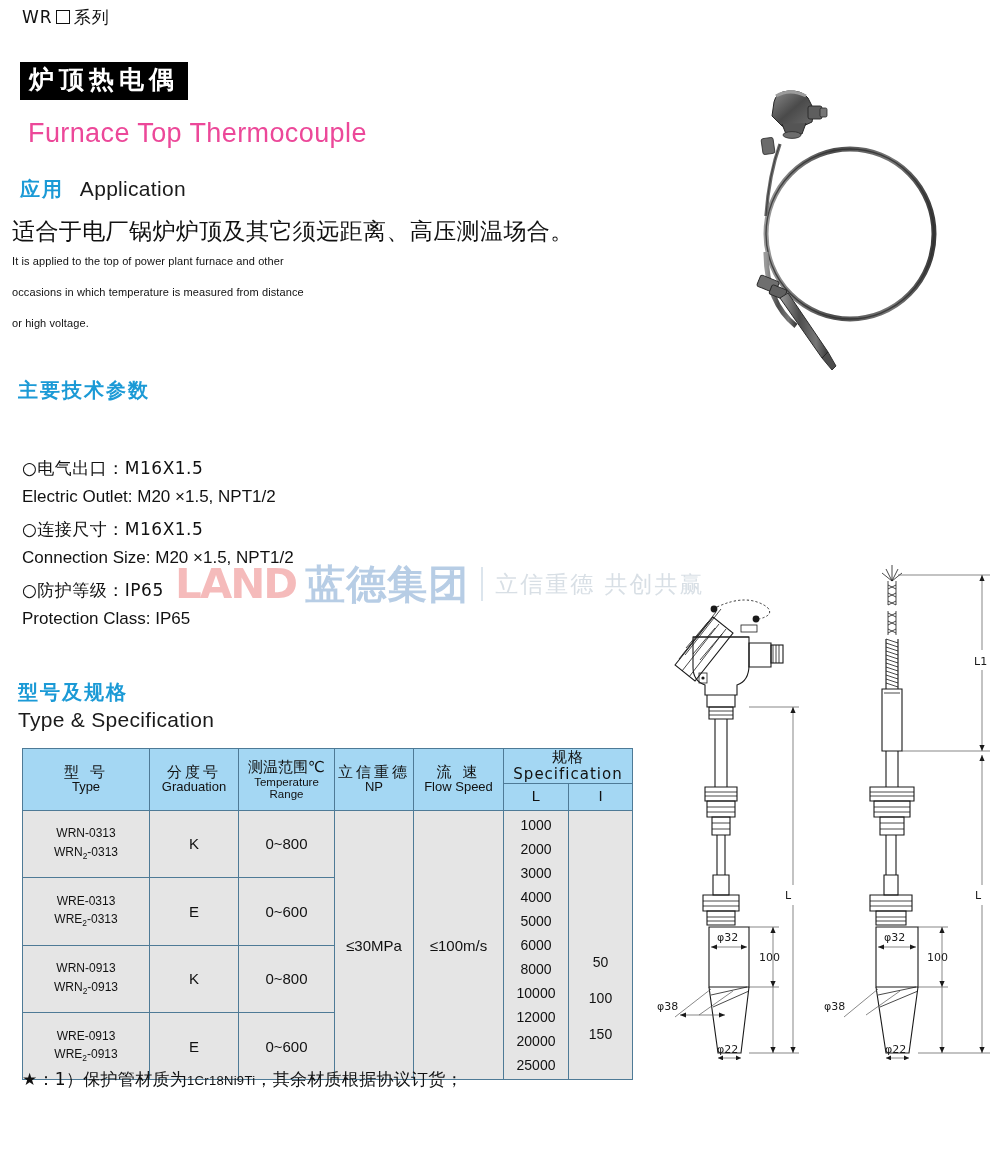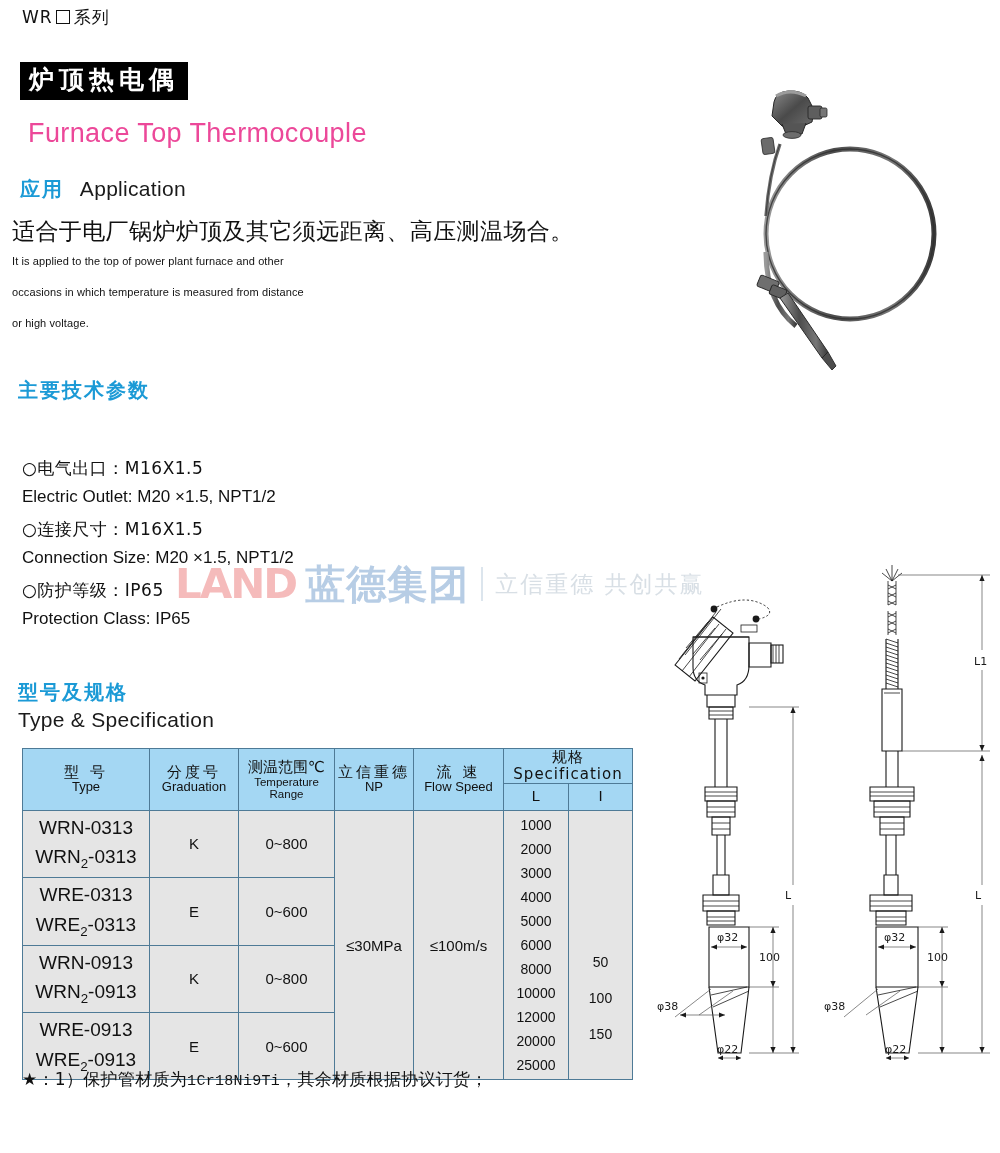--- a/index.html
+++ b/index.html
@@ -70,28 +70,28 @@
   .spec-table thead th .hcn{
     font-family:"DejaVu Sans",sans-serif;font-size:15px;letter-spacing:3px;display:block;
   }
   .spec-table thead th .hcn.tight{letter-spacing:0;}
   .spec-table thead th .hen{display:block;font-size:13px;letter-spacing:0;}
   .spec-table thead th .hen.small{font-size:11.5px;line-height:1.05;}
   .spec-table thead th.spec-group{font-size:15px;height:24px;}
   .spec-table thead th.spec-group .hcn{display:inline;letter-spacing:1px;}
   .spec-table thead th.sub{height:26px;font-size:15px;}
   .spec-table tbody td{height:58px;font-size:15px;}
-  .spec-table tbody td.model{line-height:1.55;font-size:19px;}
+  .spec-table tbody td.model{line-height:1.55;font-size:12px;}
   .spec-table tbody td.list{line-height:1.72;font-size:14px;padding:2px 0;}
   .spec-table tbody td.ilist{line-height:2.55;font-size:14px;}
   sub{font-size:.7em;}
 
   .note{position:absolute;left:22px;top:1068px;width:680px;}
   .note .l1{font-size:17px;letter-spacing:.3px;font-family:"DejaVu Sans",sans-serif;}
-  .note .l1 .mono{font-family:Liberation Mono, monospace;font-size:15px;}
+  .note .l1 .mono{font-family:Liberation Sans, sans-serif;font-size:13px;}
   .note .l2{font-size:16.5px;line-height:1.45;margin-top:12px;margin-left:14px;}
 
   
   .photo{position:absolute;left:700px;top:82px;width:280px;height:290px;}
   .drawings{position:absolute;left:655px;top:555px;width:345px;height:505px;}
   svg{display:block;}
   .ln{stroke:#1a1a1a;fill:none;stroke-width:1.1;}
   .ln-t{stroke:#1a1a1a;fill:none;stroke-width:.8;}
   .dim{stroke:#555;fill:none;stroke-width:.7;}
   .dtxt{font-family:"DejaVu Sans",sans-serif;font-size:11px;fill:#1a1a1a;}

